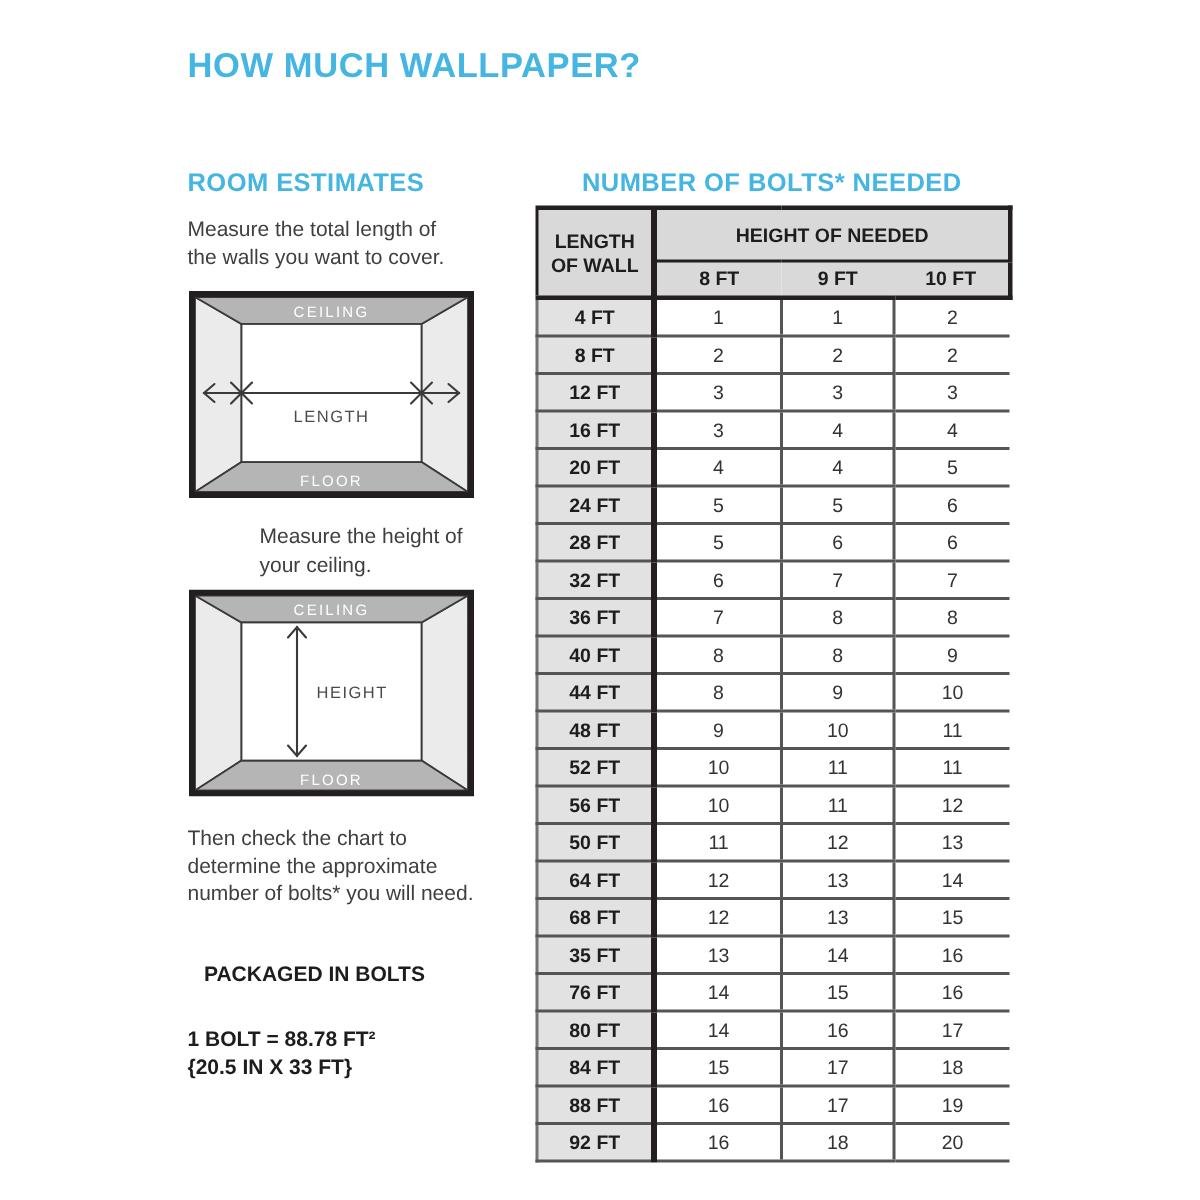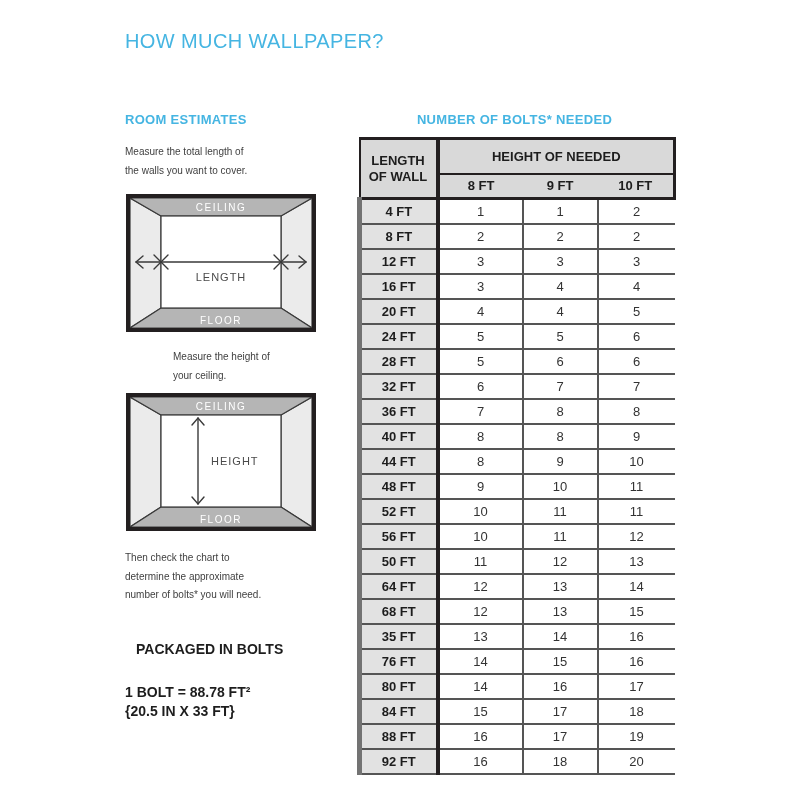--- a/index.html
+++ b/index.html
@@ -6,34 +6,34 @@
   html, body { background: #ffffff; }
   body {
     width: 800px; height: 800px;
     position: relative;
     font-family: "Liberation Sans", "DejaVu Sans", sans-serif;
     color: #3f3f3f;
     overflow: hidden;
   }
   .page-title {
     position: absolute; left: 125px; top: 30px;
-    font-size: 20px; font-weight: normal; letter-spacing: 0.4px;
+    font-size: 23px; font-weight: bold; letter-spacing: 0.4px;
     color: var(--accent, #45b5e2);
   }
   
   .left-col { position: absolute; left: 125px; top: 0; width: 222px; }
   .section-heading {
     position: absolute; left: 0;
-    font-size: 13px; font-weight: bold; letter-spacing: 0.3px;
+    font-size: 17px; font-weight: bold; letter-spacing: 0.3px;
     color: var(--accent, #45b5e2);
   }
   .room-heading { top: 112px; }
   .step {
     position: absolute; left: 0; width: 222px;
-    font-size: 10px; line-height: 18.5px; color: #3f3f3f;
+    font-size: 14px; line-height: 18.5px; color: #3f3f3f;
     white-space: pre-line;
   }
   .step1 { top: 143px; }
   .step2 { top: 348px; margin-left: 48px; }
   .step3 { top: 549px; }
   .room-svg { position: absolute; left: 1px; width: 190px; height: 138px; }
   .svg1 { top: 194px; }
   .svg2 { top: 393px; }
   .note {
     position: absolute; left: 0; width: 222px;
@@ -83,21 +83,21 @@
     font-size: 13.5px;
   }
   th.sub {
     height: 25px;
     border-bottom: 3px solid var(--frame, #231f20);
   }
   th.sub-last { border-right: 3px solid var(--frame, #231f20); }
   tbody th {
     background: var(--label_bg, #e2e2e2); color: #1d1d1d;
     height: 25px;
-    border-left: 5px solid #737373;
+    border-left: 2px solid #737373;
     border-right: 4px solid var(--frame, #231f20);
     border-bottom: 2px solid #555555;
     font-size: 13px;
   }
   tbody td {
     background: #ffffff; color: #333333;
     height: 25px; font-weight: normal;
     border-bottom: 2px solid #555555;
     border-left: 2px solid #555555;
   }

